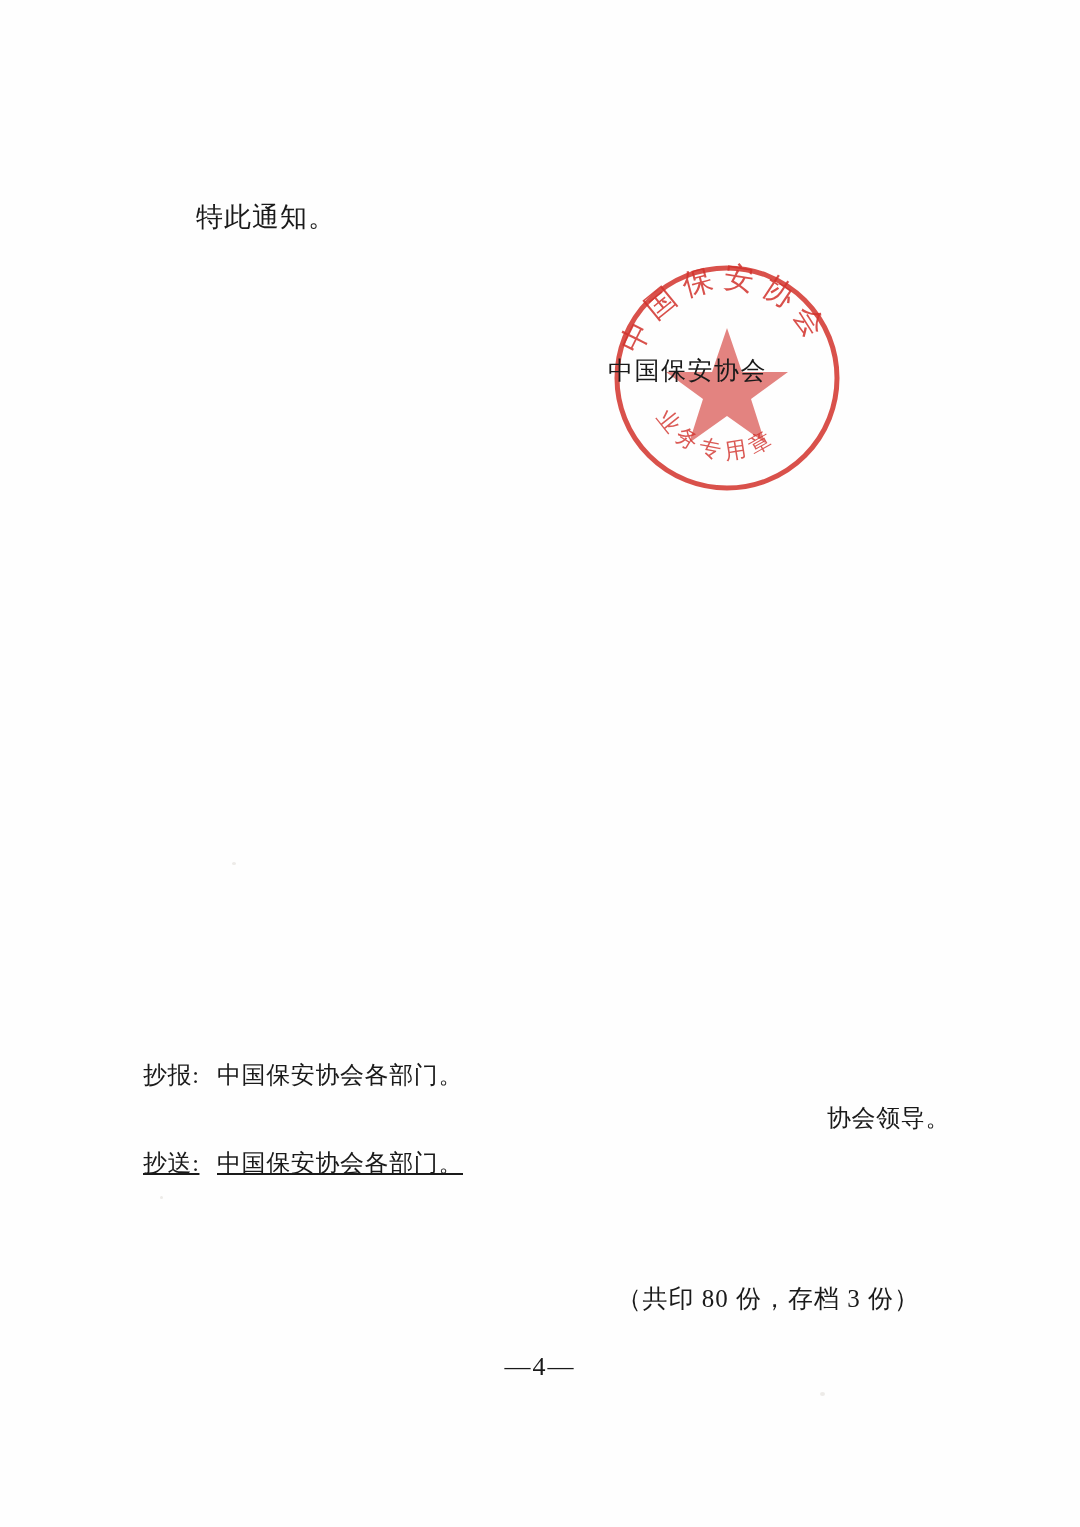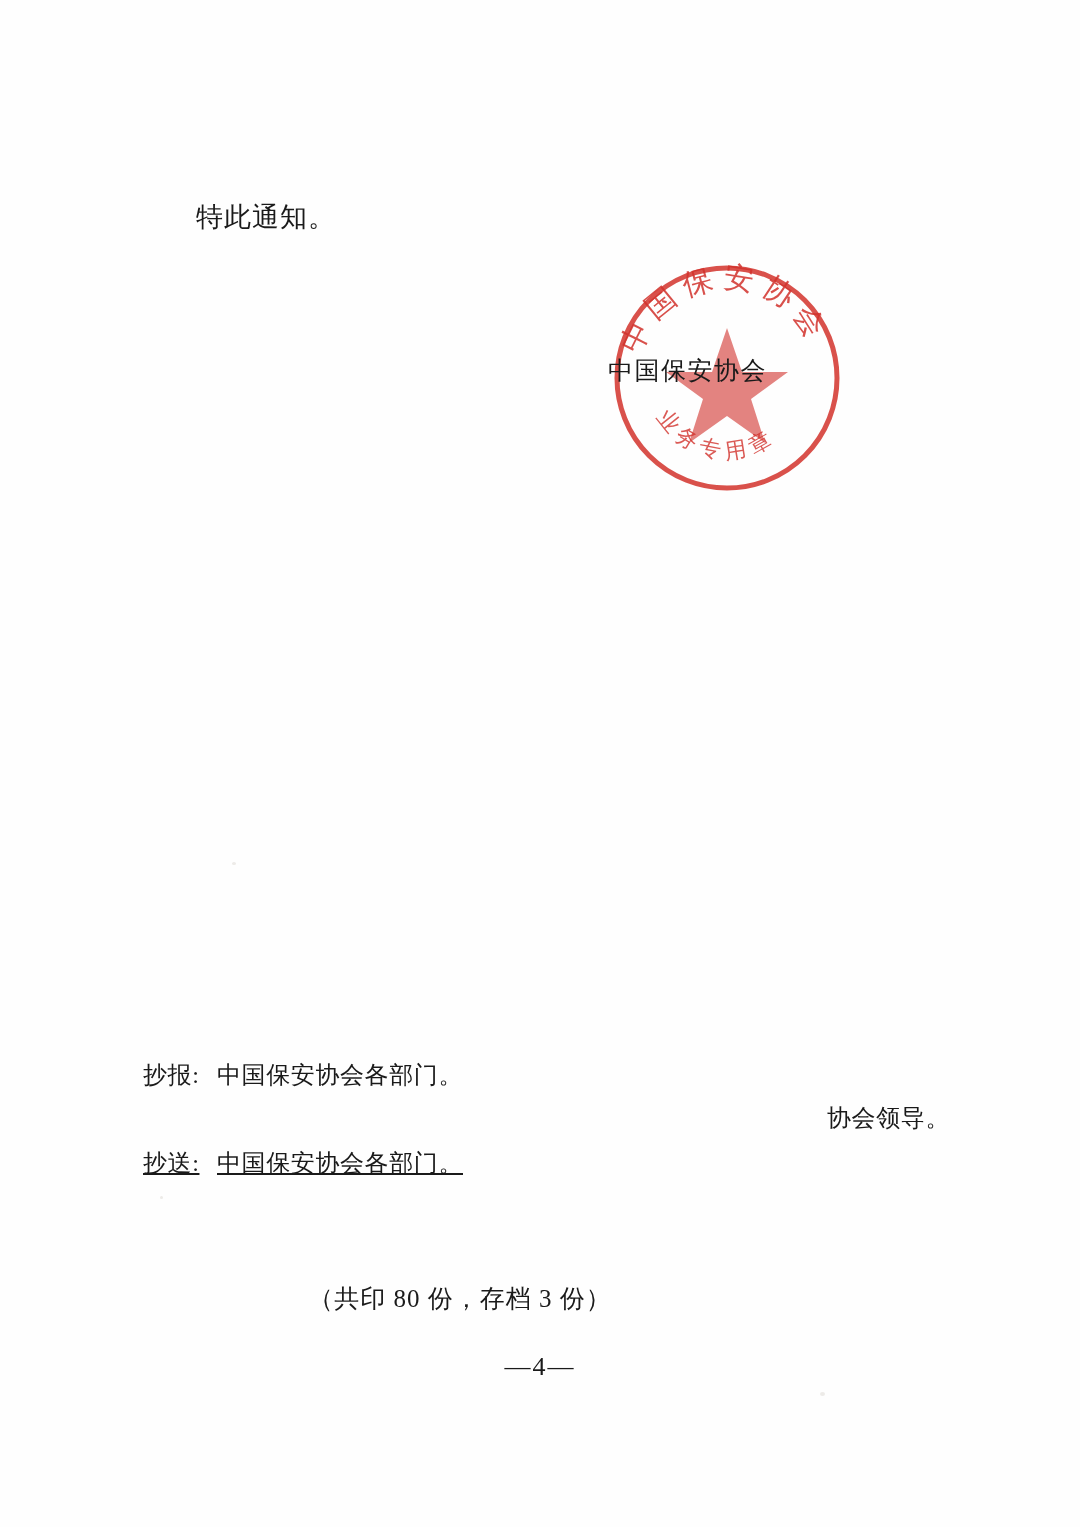--- a/index.html
+++ b/index.html
@@ -95,21 +95,21 @@
     margin-left: 74px;
     text-align: right;
   }
 
   
   .print-count {
     position: absolute;
     left: 0;
     right: 0;
     top: 1282px;
-    text-align: center;
+    text-align: right;
     padding-right: 160px;
     font-size: 25px;
     letter-spacing: 1px;
   }
 
   
   .page-number {
     position: absolute;
     left: 0;
     right: 0;

